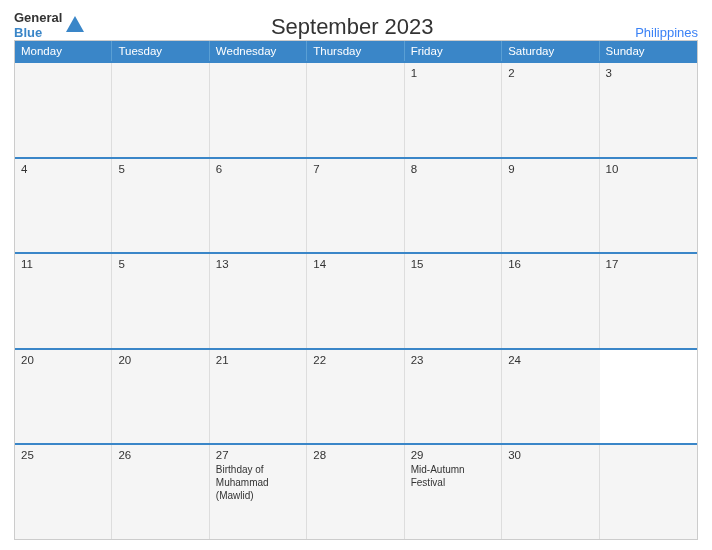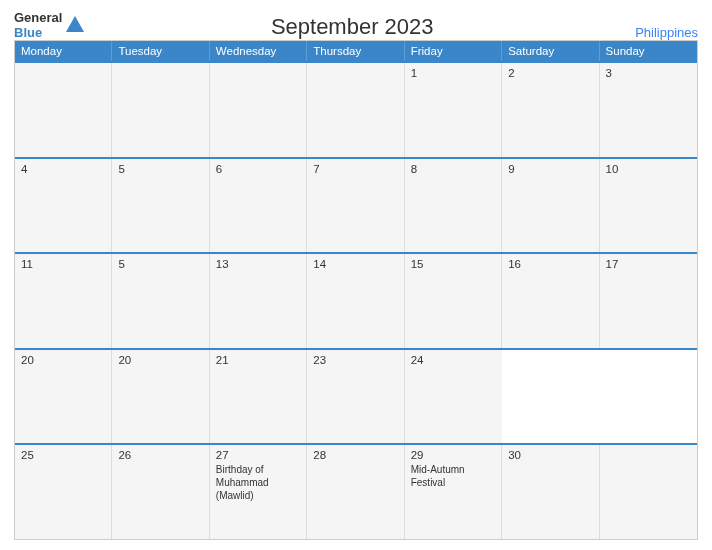--- a/index.html
+++ b/index.html
@@ -212,20 +212,23 @@
           <div class="day-cell">
             <span class="day-number">20</span>
           </div>
           <div class="day-cell">
             <span class="day-number">20</span>
           </div>
           <div class="day-cell">
             <span class="day-number">21</span>
           </div>
           <div class="day-cell">
+            <span class="day-number">22</span>
+          </div>
+          <div class="day-cell">
             <span class="day-number">23</span>
           </div>
           <div class="day-cell">
             <span class="day-number">24</span>
           </div>
         </div>
         <div class="week-row">
           <div class="day-cell">
             <span class="day-number">25</span>
           </div>

